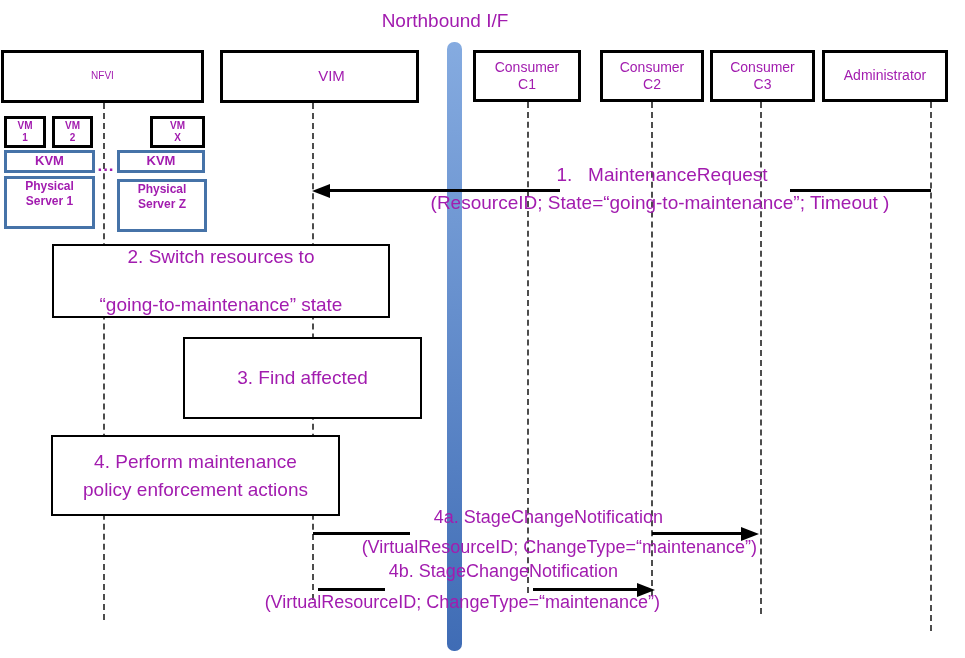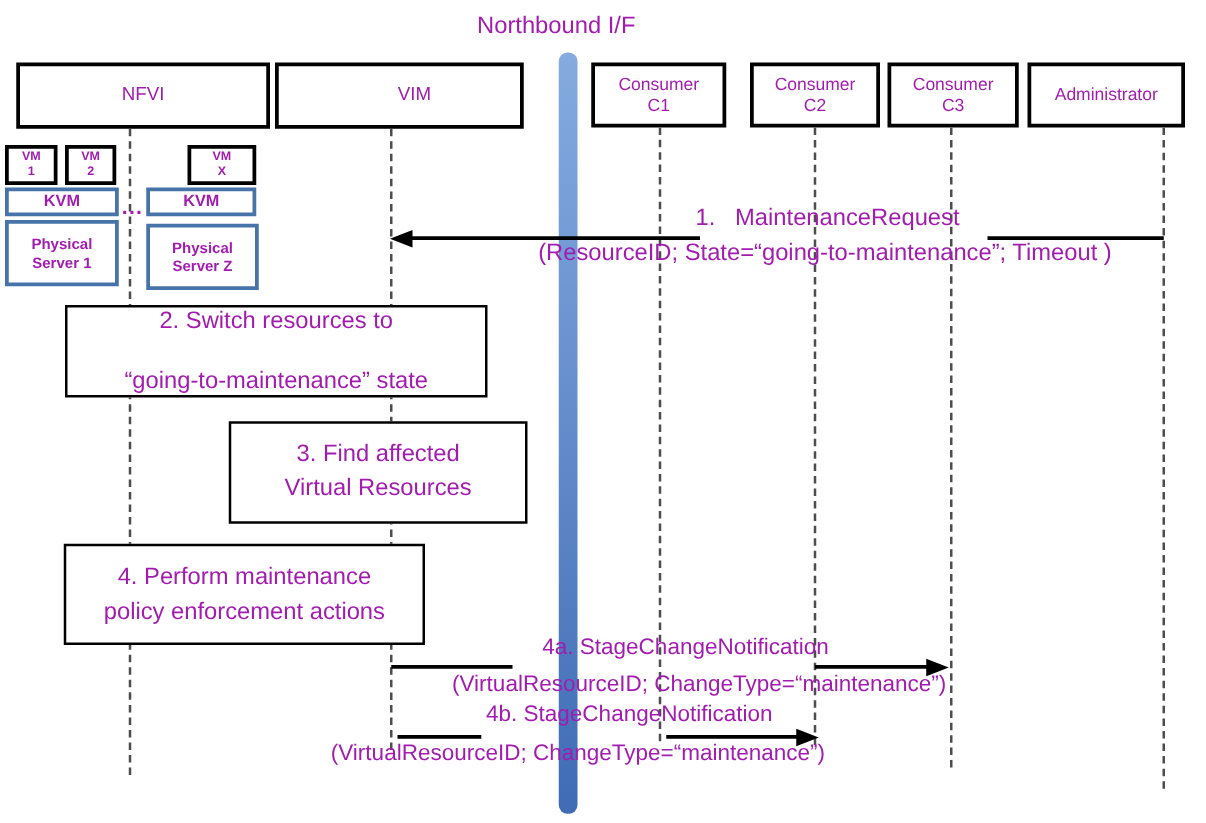--- a/index.html
+++ b/index.html
@@ -11,21 +11,21 @@
   
   .lifeline{width:0;border-left:2px dashed #4d4d4d;z-index:1;}
   
   .actor{
     background:#fff;border:3px solid #000;display:flex;flex-direction:column;
     align-items:center;justify-content:center;text-align:center;z-index:3;
     line-height:1.25;font-size:14px;
   }
   
   .inner-black{background:#fff;border:3px solid #000;display:flex;flex-direction:column;align-items:center;justify-content:center;text-align:center;z-index:3;font-size:10px;line-height:1.2;font-weight:bold;}
-  .inner-blue{background:#fff;border:3px solid var(--accent-blue,#4673a8);display:flex;flex-direction:column;align-items:center;justify-content:center;text-align:center;z-index:3;line-height:1.25;}
+  .inner-blue{background:#fff;border:3px solid var(--accent-blue,#4673a8);display:flex;flex-direction:column;align-items:center;justify-content:flex-start;text-align:center;z-index:3;line-height:1.25;}
   .kvm{font-weight:bold;font-size:13px;}
   .pserver{font-size:12px;font-weight:bold;}
   .dots{z-index:3;font-weight:bold;font-size:17px;letter-spacing:1px;}
   
   .step{
     background:#fff;border:2px solid #000;display:flex;flex-direction:column;
     align-items:center;justify-content:center;text-align:center;z-index:3;
     font-size:19px;line-height:1.45;
   }
   
@@ -50,21 +50,21 @@
 
   <div id="title" class="abs" style="left:335px;top:10px;width:220px;">Northbound I/F</div>
 
   <div class="abs lifeline" style="left:103px;top:103px;height:517px;"></div>
   <div class="abs lifeline" style="left:312px;top:103px;height:497px;"></div>
   <div class="abs lifeline" style="left:527px;top:102px;height:491px;"></div>
   <div class="abs lifeline" style="left:651px;top:102px;height:494px;"></div>
   <div class="abs lifeline" style="left:760px;top:102px;height:512px;"></div>
   <div class="abs lifeline" style="left:930px;top:102px;height:529px;"></div>
 
-  <div class="abs actor" style="left:1px;top:50px;width:203px;height:53px;font-size:15px;margin-left:12px;">
+  <div class="abs actor" style="left:1px;top:50px;width:203px;height:53px;font-size:10px;">
     <span>NFVI</span>
   </div>
   <div class="abs actor" style="left:220px;top:50px;width:199px;height:53px;font-size:15px;padding-left:24px;">
     <span>VIM</span>
   </div>
   <div class="abs actor" style="left:473px;top:50px;width:108px;height:52px;">
     <span>Consumer</span>
     <span>C1</span>
   </div>
   <div class="abs actor" style="left:600px;top:50px;width:104px;height:52px;">
@@ -108,21 +108,20 @@
   </div>
 
   <div id="nb-bar" class="abs"></div>
 
   <div class="abs step" style="left:52px;top:244px;width:338px;height:74px;gap:20px;">
     <span>2. Switch resources to</span>
     <span>“going-to-maintenance” state</span>
   </div>
   <div class="abs step" style="left:183px;top:337px;width:239px;height:82px;line-height:1.4;">
     <span>3. Find affected</span>
-    <span>Virtual Resources</span>
   </div>
   <div class="abs step" style="left:51px;top:435px;width:289px;height:81px;">
     <span>4. Perform maintenance</span>
     <span>policy enforcement actions</span>
   </div>
 
   <div class="abs arrow-left" style="left:312px;top:184px;"></div>
   <div class="abs mline" style="left:328px;top:189px;width:232px;"></div>
   <div class="abs mline" style="left:790px;top:189px;width:141px;"></div>
   <div class="abs mlabel" style="left:500px;top:164px;width:324px;">1.   MaintenanceRequest</div>

